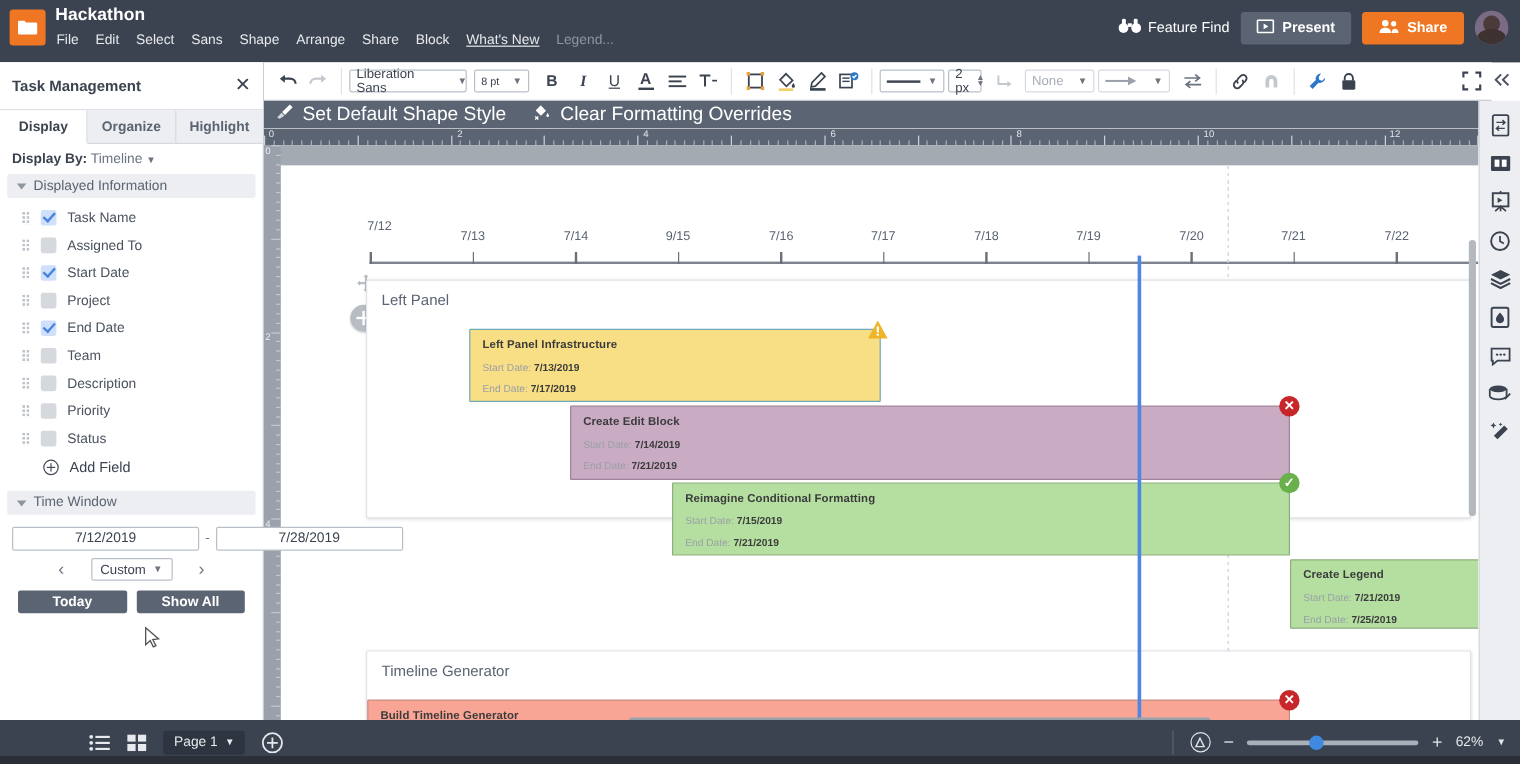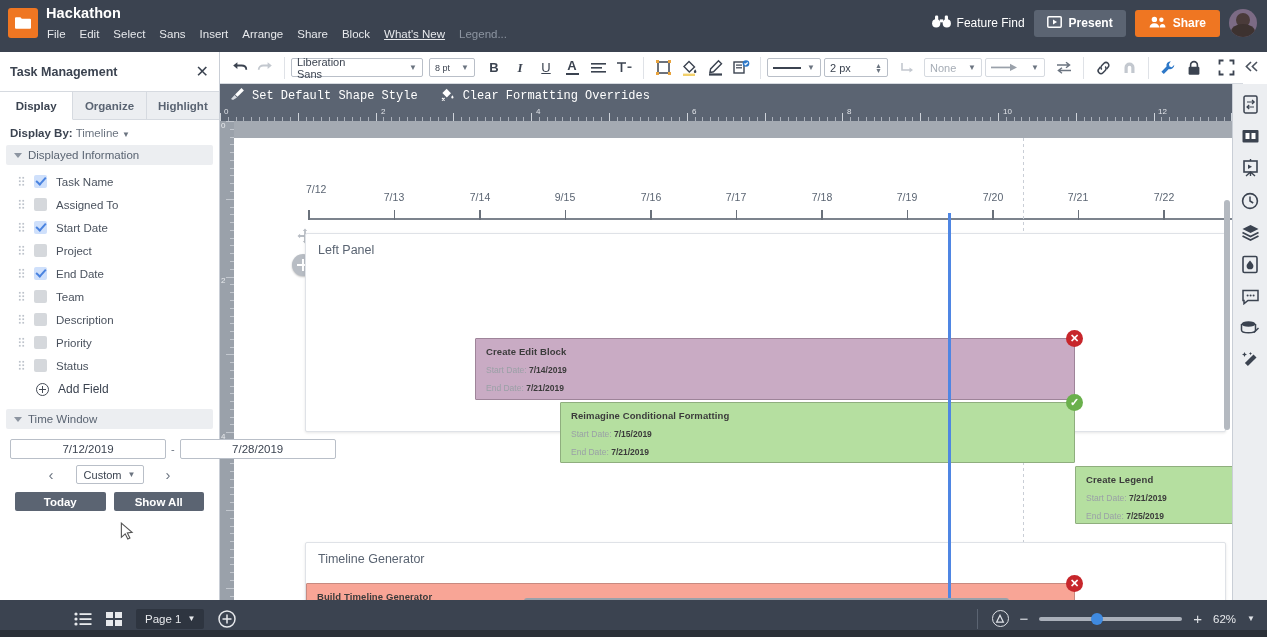--- a/index.html
+++ b/index.html
@@ -127,34 +127,34 @@
     background:#fff; border-bottom:1px solid #d6dae0;
     display:flex; align-items:center; gap:0; padding-left:6px;
   }
   .tb-ico { width:26px; height:26px; display:flex;align-items:center;justify-content:center; cursor:pointer;}
   .tb-sep { width:1px; height:22px; background:#dfe2e7; margin:0 6px;}
   .sel {
     height:19px; border:1px solid #b9bfc8; border-radius:2px; background:#fff;
     display:flex; align-items:center; padding:0 5px; font-size:11px; color:#3b4350; gap:6px;
   }
   .sel .cv { margin-left:auto; font-size:8px; color:#6b7480;}
-  .sel.font { width:132px;gap:36px;}
+  .sel.font { width:98px;gap:36px;}
   .sel.size { width:46px;}
   .sel.line { width:54px; }
-  .sel.px { width:64px;}
+  .sel.px { width:28px;}
   .sel.none { width:58px; color:#a6adb6; border-color:#d6dae0;}
   .sel.arrow { width:60px; border-color:#d6dae0;}
   .tbtxt { font-size:13px; font-weight:bold; color:#3b4350;}
   .spin { display:flex; flex-direction:column; margin-left:auto; line-height:5px; color:#6b7480; font-size:7px;}
 
   .toolbar2 {
     position:absolute; left:220px; top:84px; width:1023px; height:23px;
     background:#5b6472; display:flex; align-items:center; gap:0; padding-left:10px;
   }
-  .t2item { display:flex; align-items:center; gap:7px; color:#fff; font-size:12px; margin-right:22px; cursor:pointer;font-family:Liberation Mono, monospace;}
+  .t2item { display:flex; align-items:center; gap:7px; color:#fff; font-size:16px; margin-right:22px; cursor:pointer;}
 
   
   .rightrail {
     position:absolute; right:0; top:84px; width:35px; height:516px;
     background:#eceef1; border-left:1px solid #c9ced6;
     display:flex; flex-direction:column; align-items:center; padding-top:5px; gap:1px;
   }
   .rr-ico { width:30px; height:31px; display:flex; align-items:center; justify-content:center; cursor:pointer;}
   .expandbtn { position:absolute; right:3px; top:58px; width:26px;height:20px; display:flex;align-items:center;justify-content:center;}
 
@@ -245,21 +245,21 @@
           <path d="M1 2.2a1 1 0 011-1h4.4l1.4 1.6H16a1 1 0 011 1v8a1 1 0 01-1 1H2a1 1 0 01-1-1z" fill="#fff"></path>
         </svg>
     </div>
     <div class="title-menus">
       <div class="doc-title">Hackathon</div>
       <div class="menurow">
         <div class="mi first">File</div>
         <div class="mi">Edit</div>
         <div class="mi">Select</div>
         <div class="mi">Sans</div>
-        <div class="mi">Insert</div>
+        <div class="mi">Shape</div>
         <div class="mi">Arrange</div>
         <div class="mi">Share</div>
         <div class="mi">Block</div>
         <div class="mi underline">What's New</div>
         <div class="saving">Legend...</div>
       </div>
     </div>
     <div class="top-right">
       <div class="ff">
         <span>
@@ -894,20 +894,32 @@
         <div class="axtick" style="left:855px"></div>
         <div class="axlbl" style="left:856px">7/22</div>
       </div>
 
       <div class="dashline" style="left:789px"></div>
 
       <div class="swim" style="left:71px; top:95px; width:921px; height:199px;">
         <div class="swim-title">Left Panel</div>
       </div>
 
+      <div class="taskbar" style="left:157px; top:136px; width:343px; height:61px; background:#f8de85; border:1px solid #6fa8b6;">
+        <div class="tb-in">
+          <div class="tname">Left Panel Infrastructure</div>
+          <div class="tdate"><span>Start Date:</span> <b>7/13/2019</b></div>
+          <div class="tdate"><span>End Date:</span> <b>7/17/2019</b></div>
+        </div>
+        <svg style="position:absolute;right:-8px;top:-9px;width:19px;height:17px" viewBox="0 0 19 17">
+          <path d="M9.5 1l8.2 15H1.3z" fill="#f0b429"></path>
+            <rect x="8.6" y="6" width="1.8" height="5" fill="#fff"></rect>
+            <rect x="8.6" y="12" width="1.8" height="1.8" fill="#fff"></rect>
+        </svg>
+      </div>
 
       <div class="taskbar" style="left:241px; top:200px; width:600px; height:62px; background:#c9abc4; border:1px solid #9e8499;">
         <div class="tb-in">
           <div class="tname">Create Edit Block</div>
           <div class="tdate"><span>Start Date:</span> <b>7/14/2019</b></div>
           <div class="tdate"><span>End Date:</span> <b>7/21/2019</b></div>
         </div>
         <div class="badge red" style="right:-9px;top:-9px">✕</div>
       </div>
 

